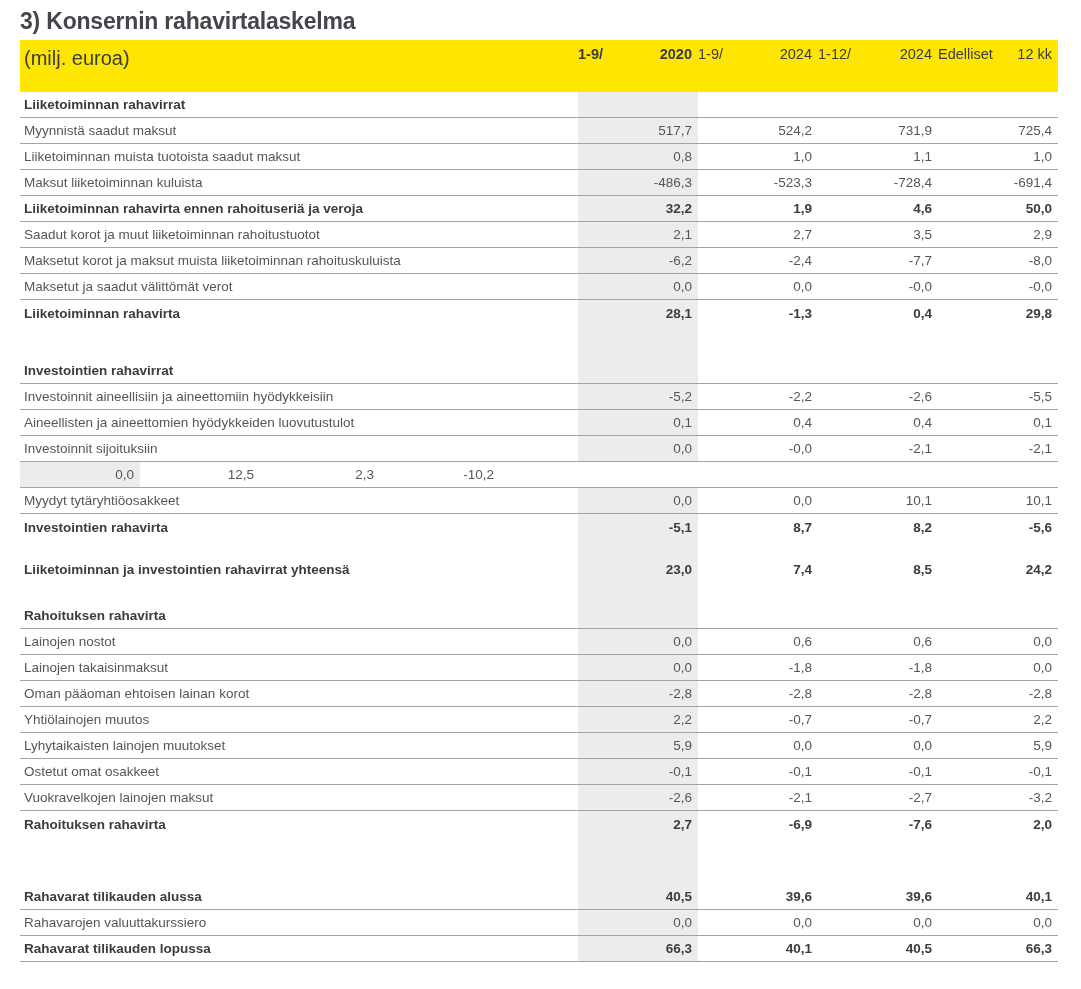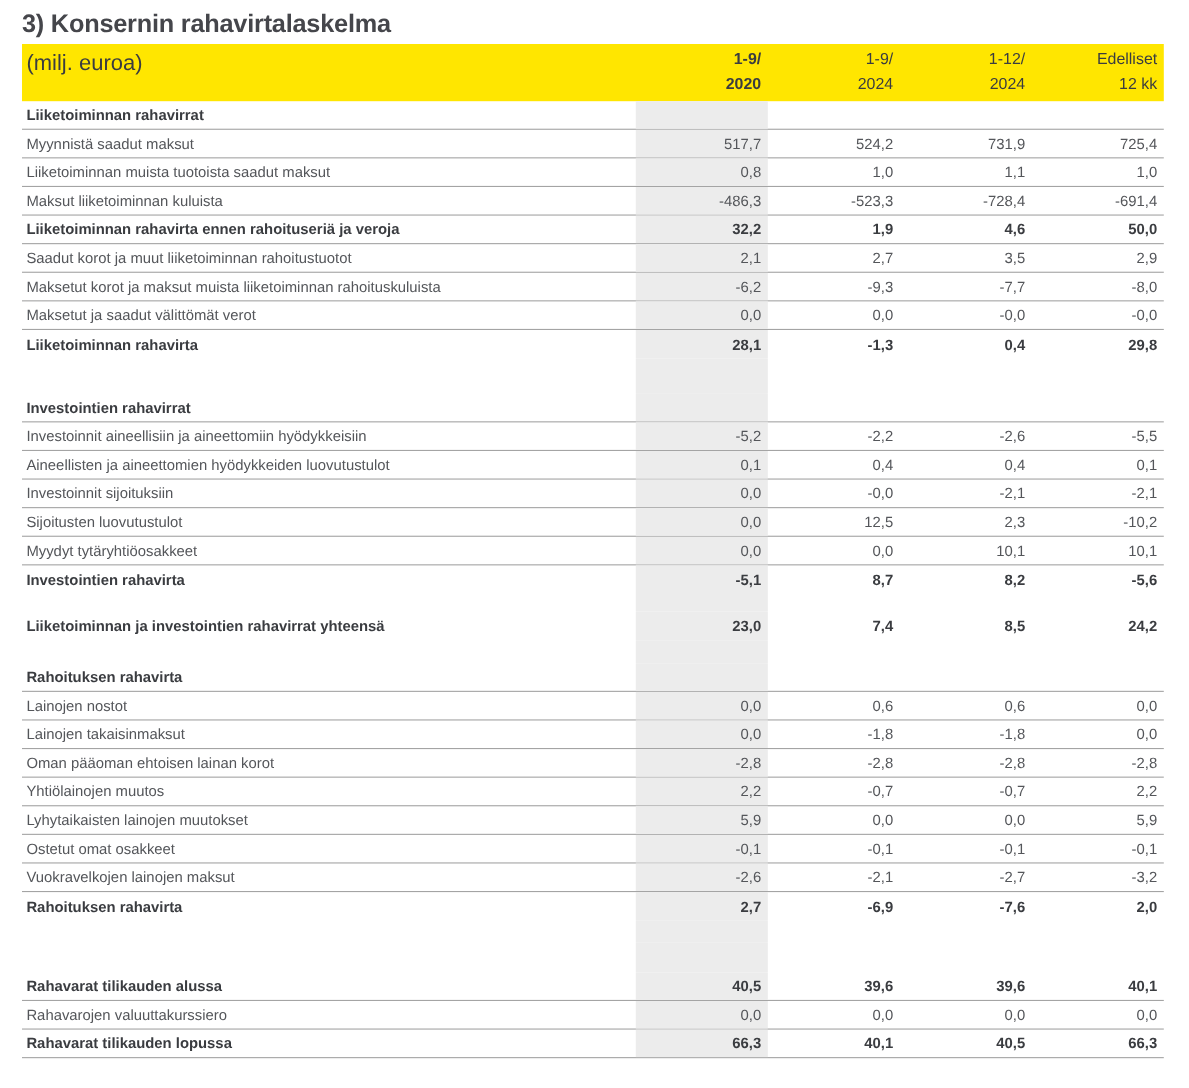--- a/index.html
+++ b/index.html
@@ -40,21 +40,21 @@
     display:flex;
     align-items:flex-end;
     padding:0 0 22px 4px;
     font-size:20px;
     color:var(--text-strong);
   }
   .thead .num{
     width:120px;
     padding:7px 6px 7px 0;
     display:flex;
-    flex-direction:column;
+    flex-direction:row;
     justify-content:space-between;
     text-align:right;
     font-size:14.5px;
     color:var(--text-strong);
     line-height:1.05;
   }
   .thead .num.first{font-weight:700;}
   
   .row{
     display:flex;
@@ -151,21 +151,21 @@
         <div class="row normal bordered">
           <div class="label">Saadut korot ja muut liiketoiminnan rahoitustuotot</div>
           <div class="cell c0">2,1</div>
           <div class="cell c1">2,7</div>
           <div class="cell c2">3,5</div>
           <div class="cell c3">2,9</div>
         </div>
         <div class="row normal bordered">
           <div class="label">Maksetut korot ja maksut muista liiketoiminnan rahoituskuluista</div>
           <div class="cell c0">-6,2</div>
-          <div class="cell c1">-9,3</div>
+          <div class="cell c1">-2,4</div>
           <div class="cell c2">-7,7</div>
           <div class="cell c3">-8,0</div>
         </div>
         <div class="row normal bordered">
           <div class="label">Maksetut ja saadut välittömät verot</div>
           <div class="cell c0">0,0</div>
           <div class="cell c1">0,0</div>
           <div class="cell c2">-0,0</div>
           <div class="cell c3">-0,0</div>
         </div>
@@ -205,21 +205,20 @@
           <div class="cell c3">0,1</div>
         </div>
         <div class="row normal bordered">
           <div class="label">Investoinnit sijoituksiin</div>
           <div class="cell c0">0,0</div>
           <div class="cell c1">-0,0</div>
           <div class="cell c2">-2,1</div>
           <div class="cell c3">-2,1</div>
         </div>
         <div class="row normal bordered">
-          <div class="label">Sijoitusten luovutustulot</div>
           <div class="cell c0">0,0</div>
           <div class="cell c1">12,5</div>
           <div class="cell c2">2,3</div>
           <div class="cell c3">-10,2</div>
         </div>
         <div class="row normal bordered">
           <div class="label">Myydyt tytäryhtiöosakkeet</div>
           <div class="cell c0">0,0</div>
           <div class="cell c1">0,0</div>
           <div class="cell c2">10,1</div>

